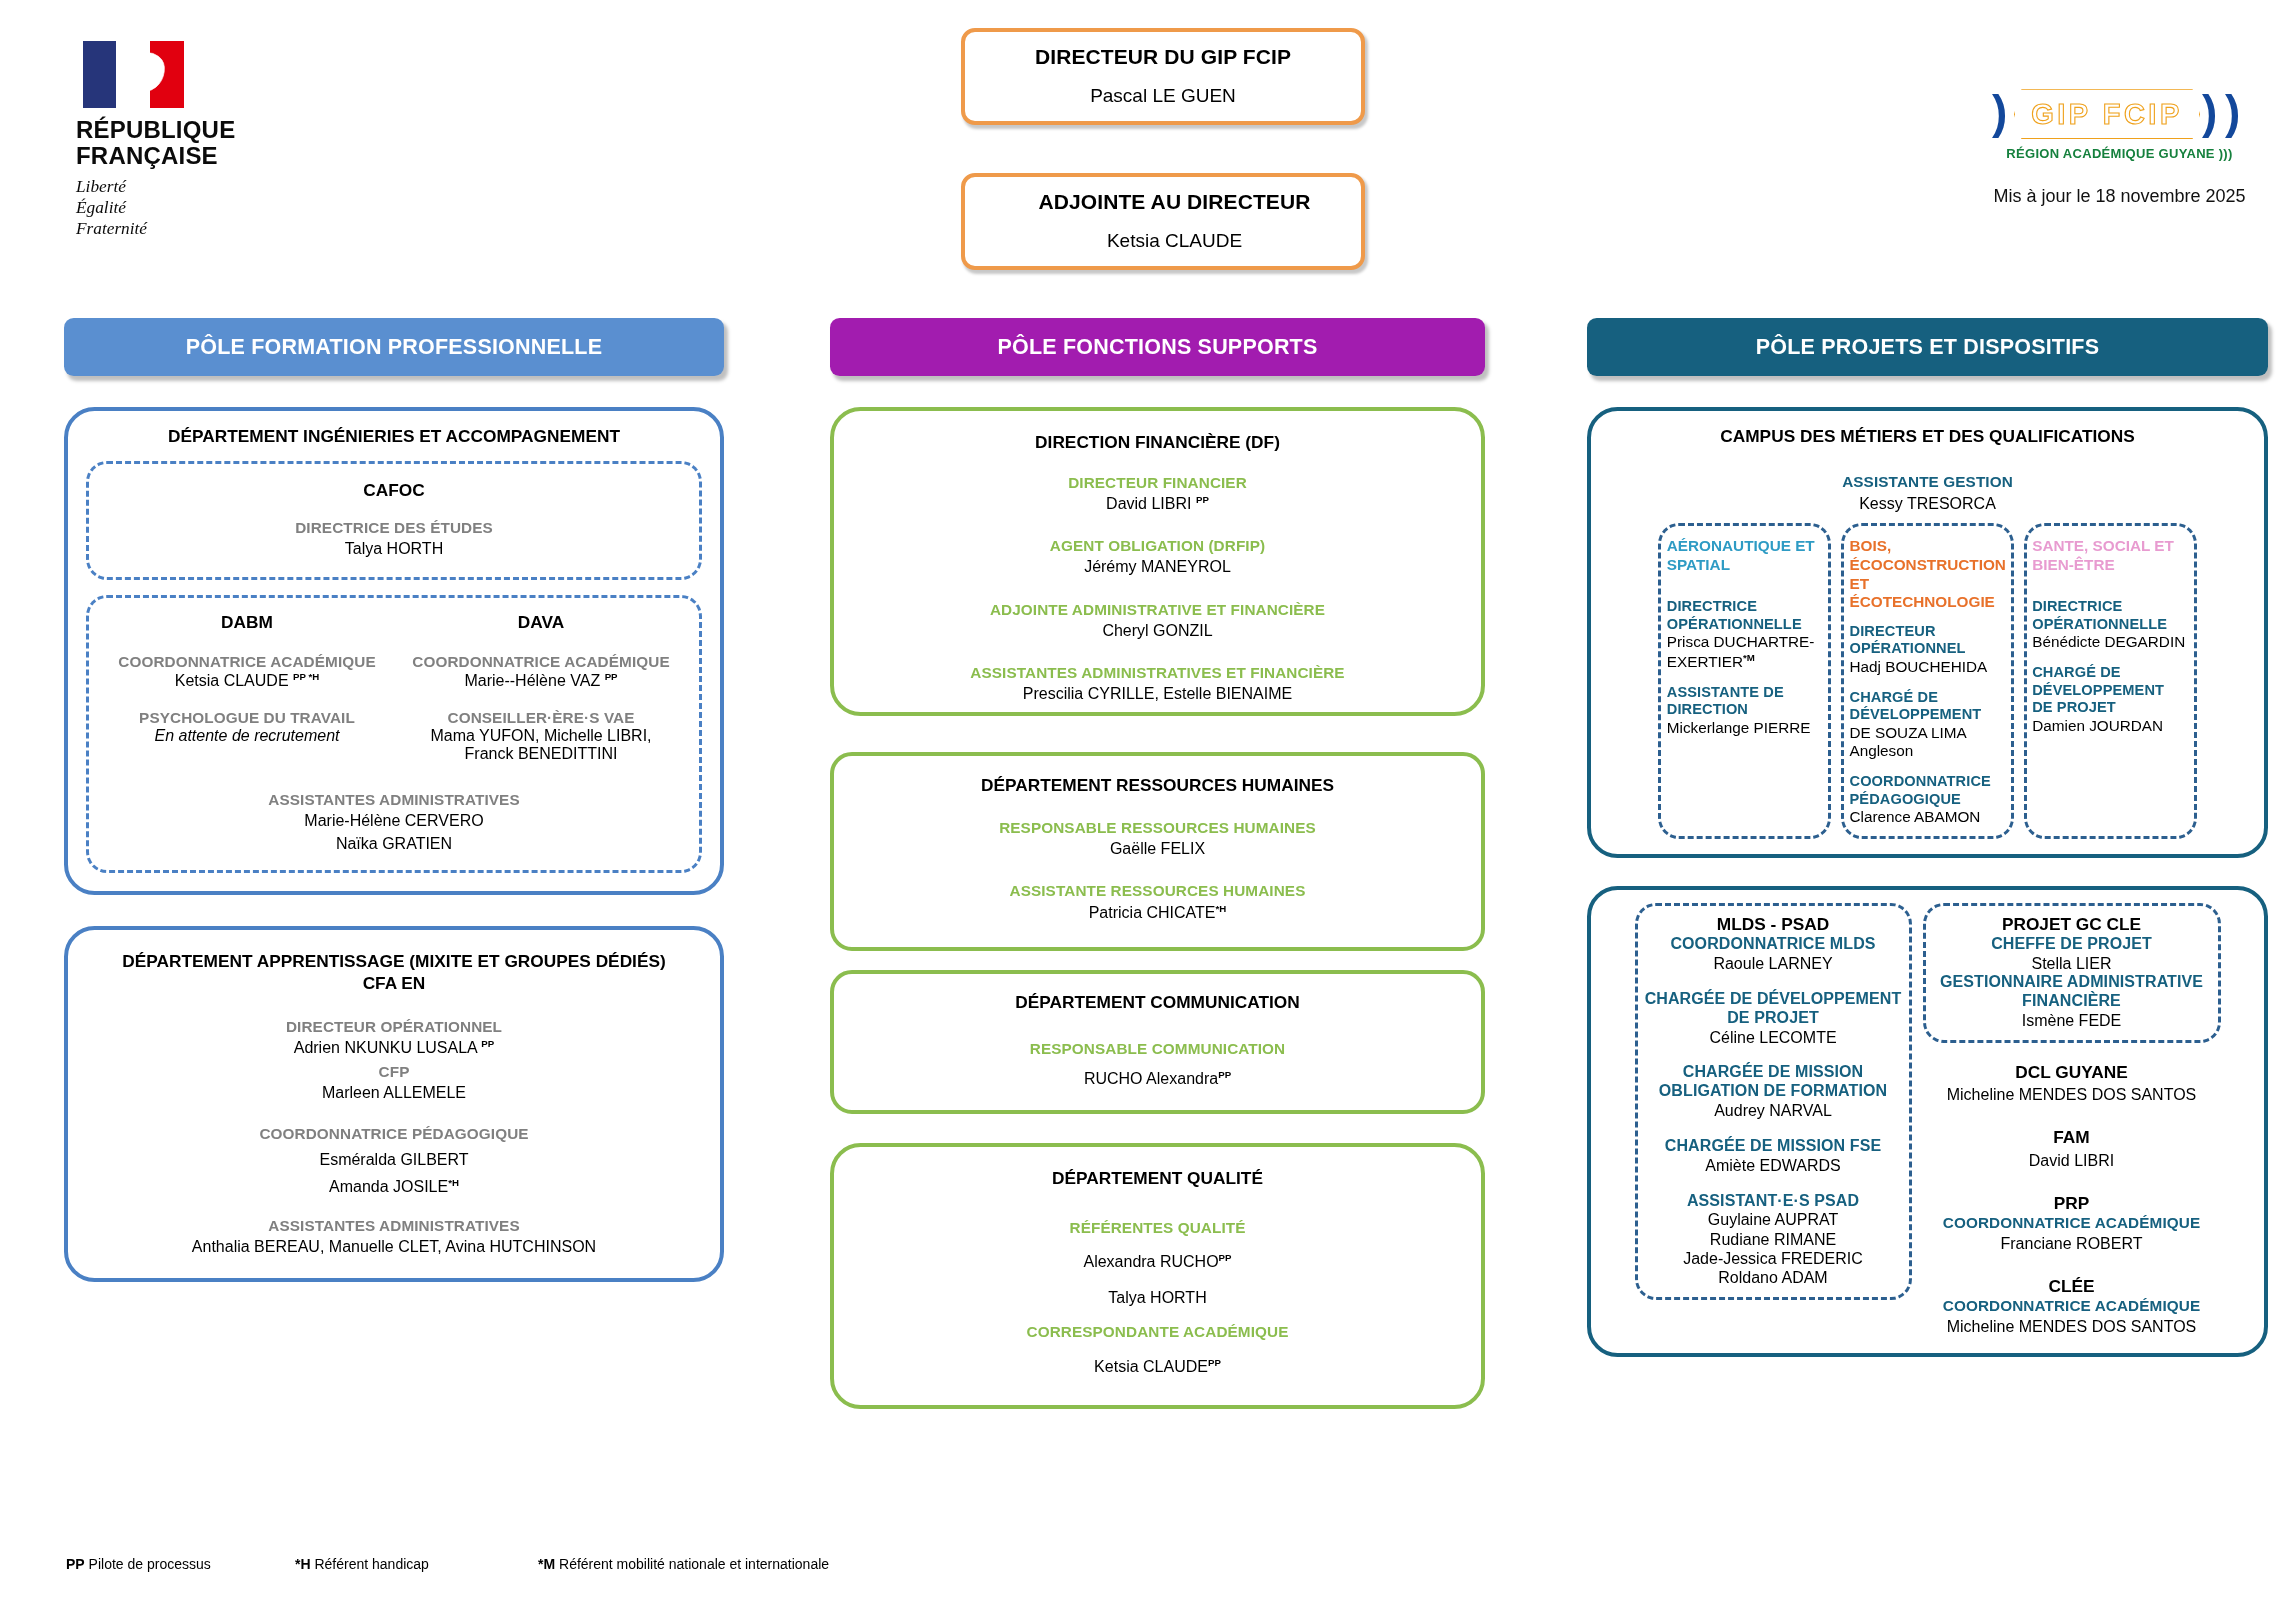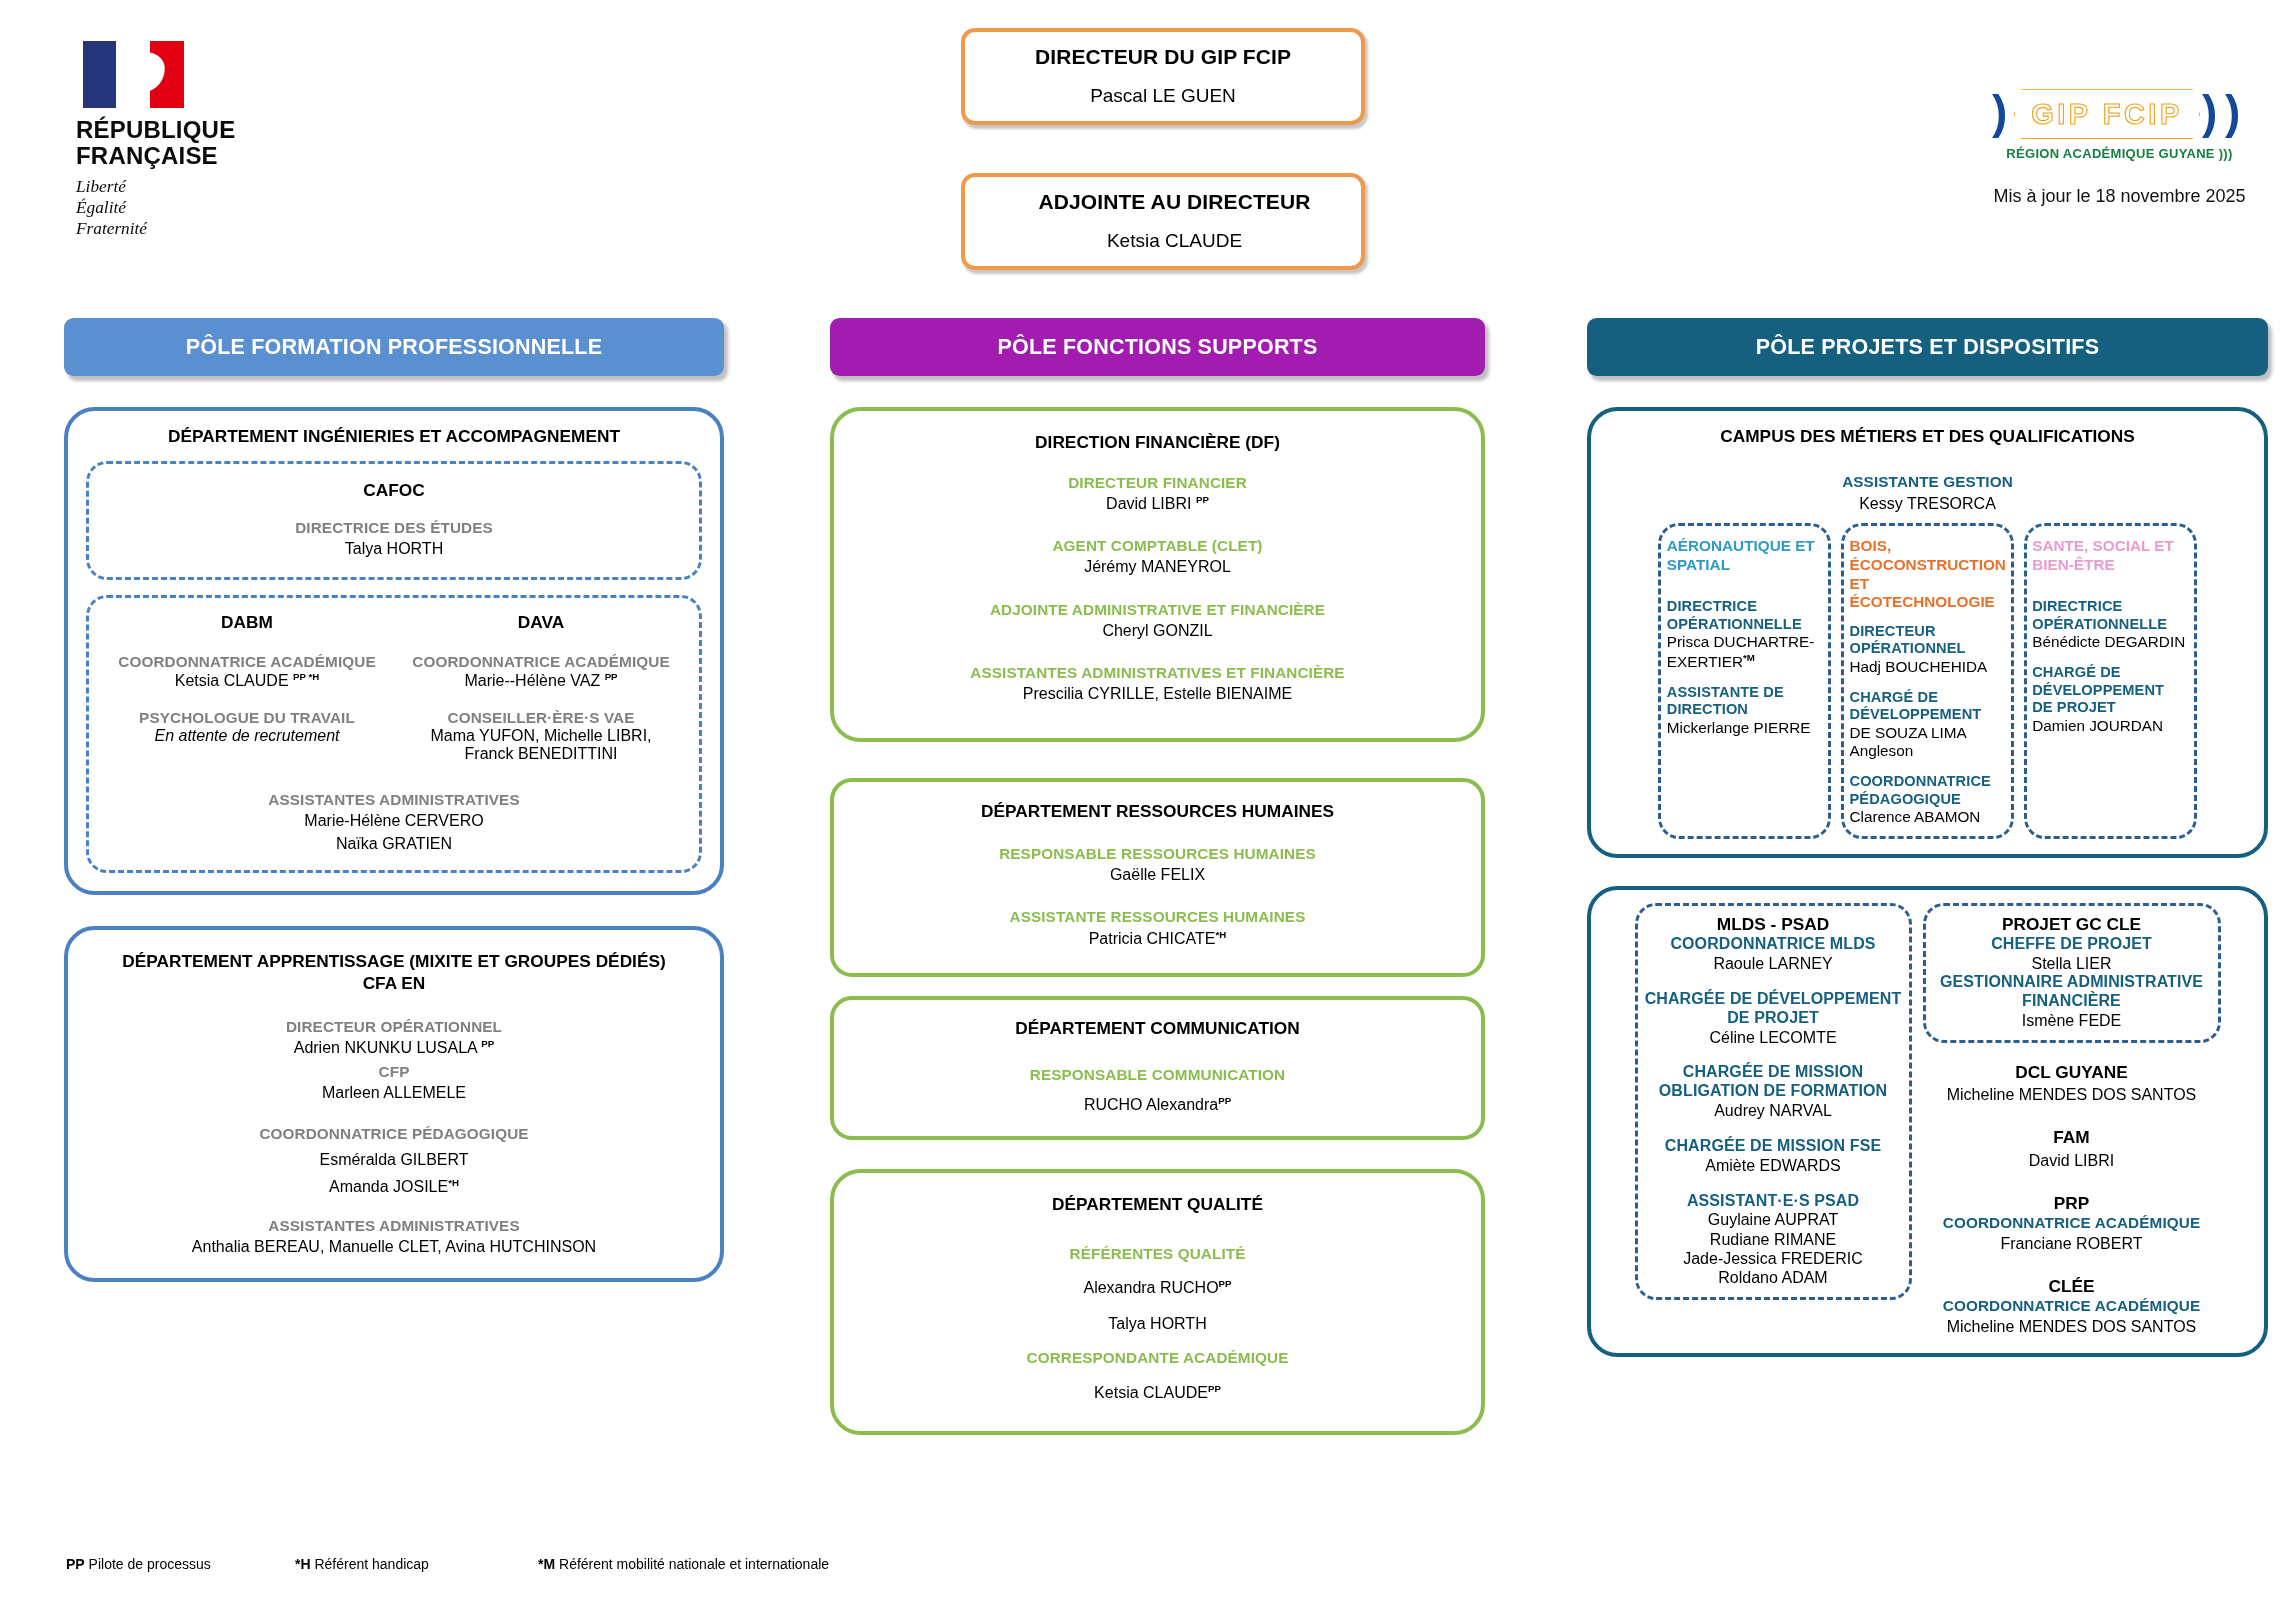--- a/index.html
+++ b/index.html
@@ -263,27 +263,27 @@
         <div style="height:19.4px"></div>
         <div class="role-lbl grey">ASSISTANTES ADMINISTRATIVES</div>
         <div class="name">Anthalia BEREAU, Manuelle CLET, Avina HUTCHINSON</div>
       </div>
     </div>
   </div>
 
   <div class="col col-mid">
     <div class="pole-header green">PÔLE FONCTIONS SUPPORTS</div>
 
-    <div class="card green" style="margin-top:30.5px; padding:21px 18px 33px;">
+    <div class="card green" style="margin-top:30.5px; padding:21px 18px 7px;">
       <div class="card-title">DIRECTION FINANCIÈRE (DF)</div>
       <div class="blk" style="margin-top:21px;">
         <div class="role-lbl green">DIRECTEUR FINANCIER</div>
         <div class="name"><span>David LIBRI</span> <sup>PP</sup></div>
         <div style="height:22px"></div>
-        <div class="role-lbl green">AGENT COMPTABLE (CLET)</div>
+        <div class="role-lbl green">AGENT OBLIGATION (DRFIP)</div>
         <div class="name">Jérémy MANEYROL</div>
         <div style="height:23.6px"></div>
         <div class="role-lbl green">ADJOINTE ADMINISTRATIVE ET FINANCIÈRE</div>
         <div class="name">Cheryl GONZIL</div>
         <div style="height:23.6px"></div>
         <div class="role-lbl green">ASSISTANTES ADMINISTRATIVES ET FINANCIÈRE</div>
         <div class="name">Prescilia CYRILLE, Estelle BIENAIME</div>
       </div>
     </div>
 

